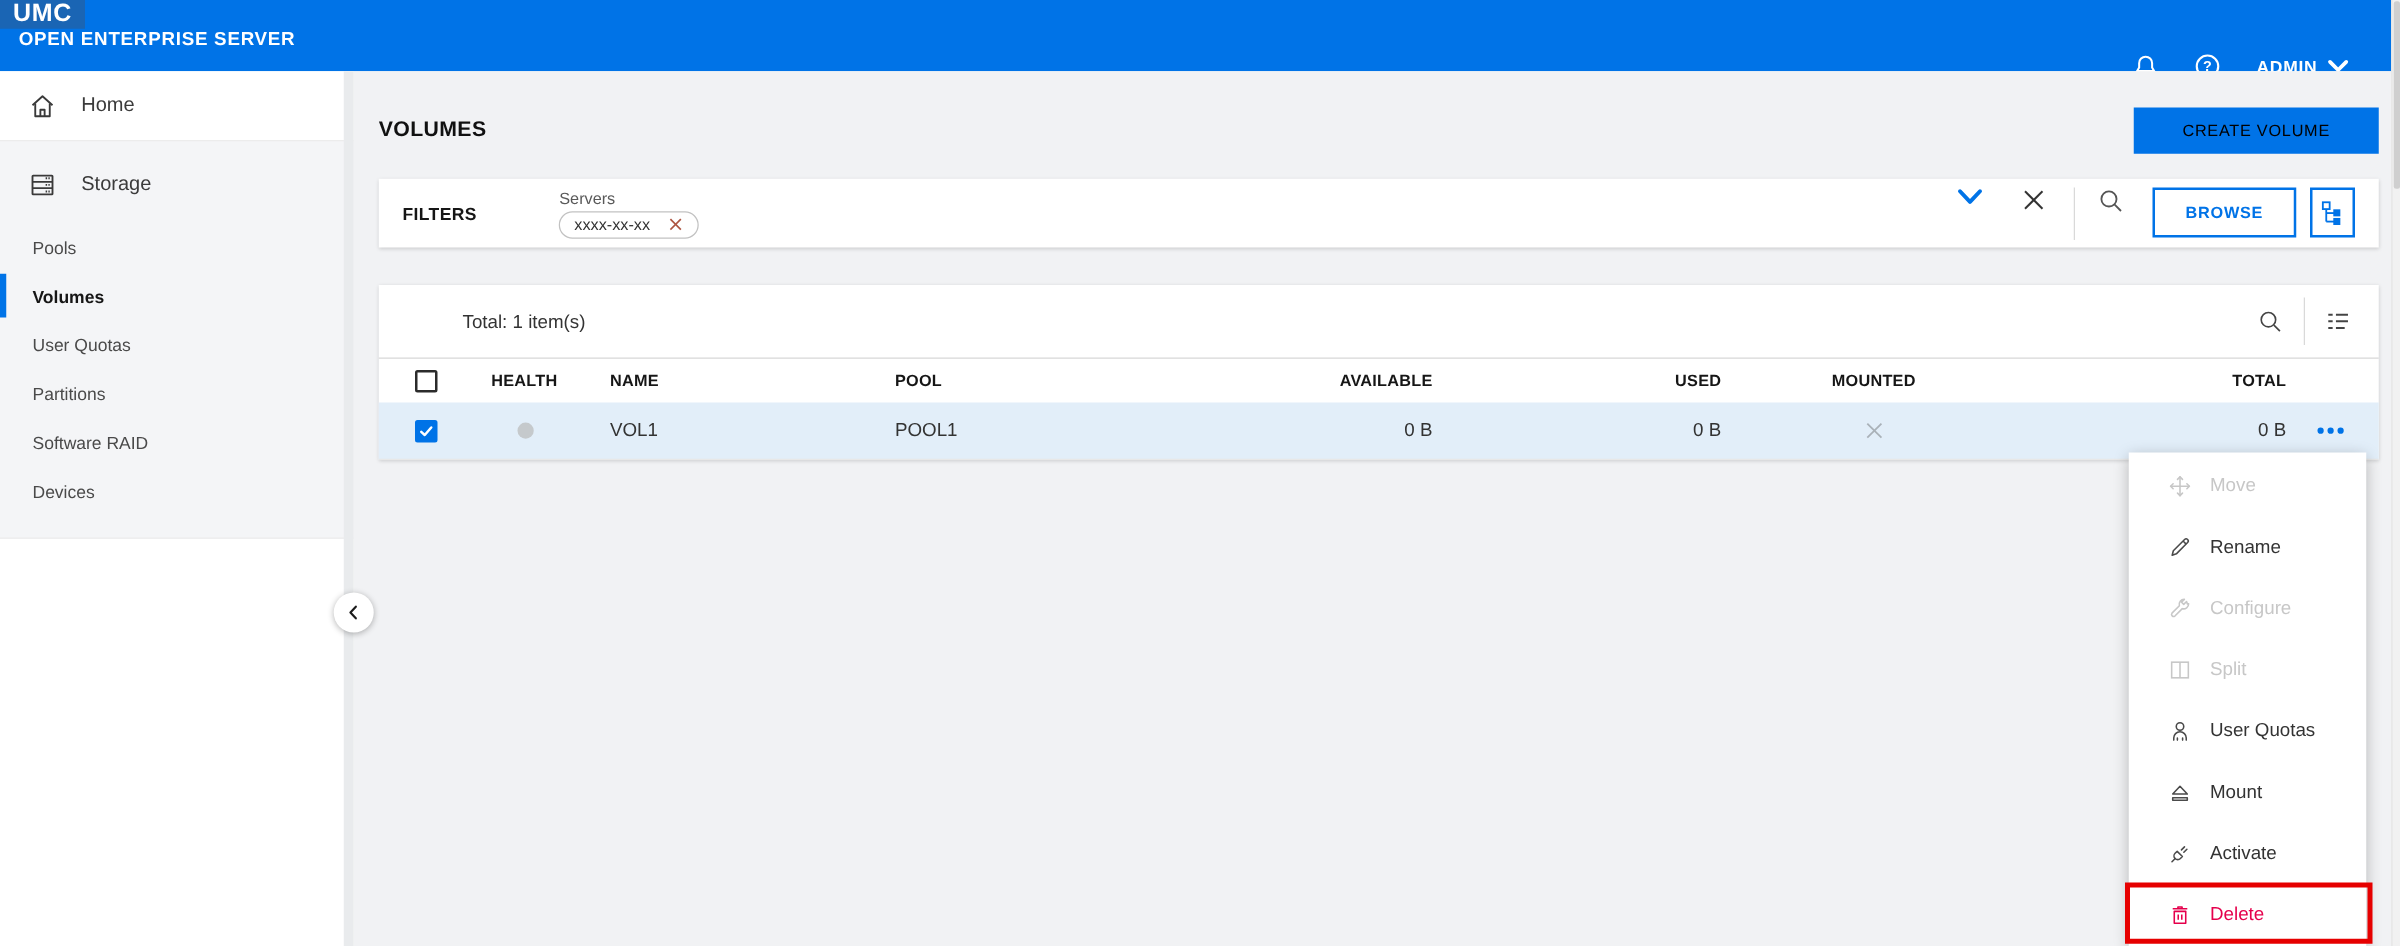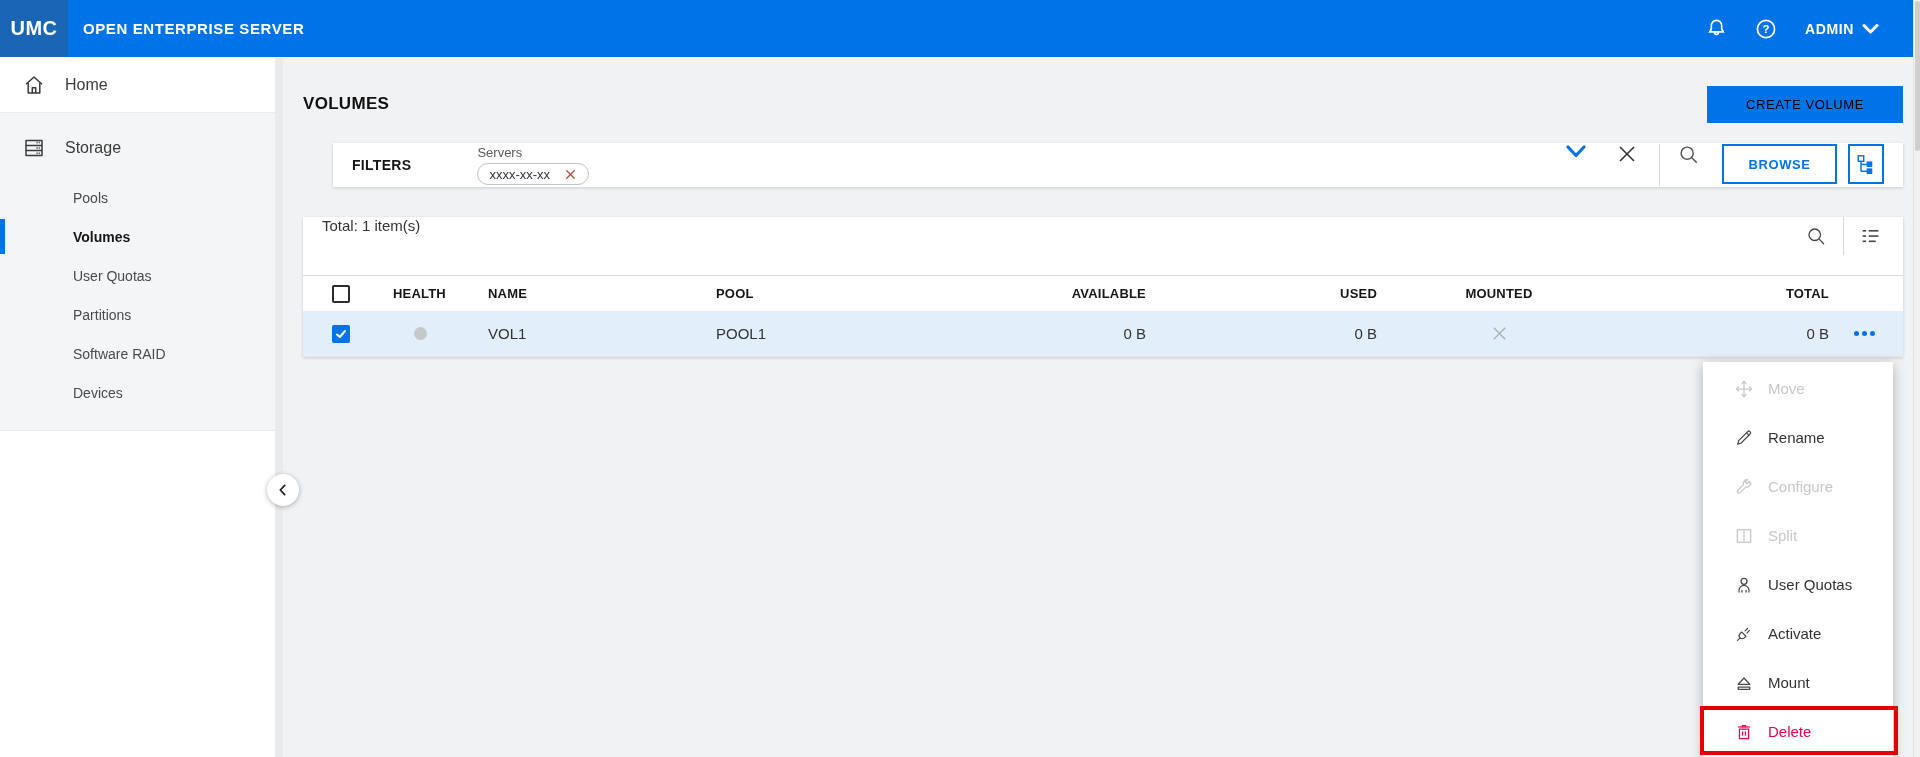--- a/index.html
+++ b/index.html
@@ -5,64 +5,64 @@
   :root{
     --accent:#0073e7; --topbar:#0073e7; --logo-bg:#1a65b4; --danger:#e5004c;
     --annotation:#e60000; --row-selected:#e2eef9; --main-bg:#f1f2f4; --section-bg:#f4f5f7;
   }
   *{margin:0;padding:0;box-sizing:border-box;}
   html,body{width:1920px;height:757px;}
   body{font-family:"Liberation Sans","DejaVu Sans",sans-serif;background:#fff;overflow:hidden;position:relative;}
   .canvas{position:absolute;top:0;left:0;width:1920px;height:757px;overflow:hidden;background:#fff;}
 
   
-  .topbar{position:absolute;top:0;left:0;width:1913px;height:57px;background:var(--topbar);display:flex;align-items:center;}
+  .topbar{position:absolute;top:0;left:0;width:1913px;height:57px;background:var(--topbar);display:flex;align-items:flex-start;flex-direction:column;}
   .logo-box{width:68px;height:57px;background:var(--logo-bg);color:#fff;font-weight:bold;font-size:20px;display:flex;align-items:center;justify-content:center;letter-spacing:.5px;}
   .product{color:#fff;font-weight:bold;font-size:15px;letter-spacing:.6px;margin-left:15px;}
   .topbar-right{margin-left:auto;display:flex;align-items:center;padding-right:34px;}
   .tb-icon{width:26px;height:26px;display:flex;align-items:center;justify-content:center;cursor:pointer;}
   .tb-icon + .tb-icon{margin-left:24px;}
   .admin{display:flex;align-items:center;margin-left:26px;color:#ffffff;font-weight:bold;font-size:14px;letter-spacing:.6px;cursor:pointer;}
   .admin svg{margin-left:8px;}
 
   
   .sidebar{position:absolute;top:57px;left:0;width:283px;height:700px;background:#fff;}
   .sidebar .scroll-strip{position:absolute;top:0;right:0;width:8px;height:100%;background:#e9ebed;}
   .nav-row{height:55px;display:flex;align-items:center;padding-left:22px;gap:19px;font-size:16px;color:#3b3b3b;cursor:pointer;}
   .nav-section{background:var(--section-bg);border-top:1px solid #ececec;border-bottom:1px solid #ececec;padding:5px 0 18px 0;}
   .nav-section .nav-row{height:60px;}
-  .sub-item{position:relative;height:39px;display:flex;align-items:center;padding-left:73px;font-size:14px;color:#4a4a4a;cursor:pointer;}
+  .sub-item{position:relative;height:39px;display:flex;align-items:center;padding-left:26px;font-size:14px;color:#4a4a4a;cursor:pointer;}
   .sub-item.active{font-weight:bold;color:#161616;}
   .sub-item.active::before{content:"";position:absolute;left:0;top:2px;width:5px;height:35px;background:var(--accent);}
   .collapse-btn{position:absolute;left:267px;top:474px;width:32px;height:32px;border-radius:50%;background:#fff;box-shadow:0 1px 5px rgba(0,0,0,.3);display:flex;align-items:center;justify-content:center;cursor:pointer;z-index:5;}
 
   
   .main{position:absolute;top:57px;left:283px;width:1630px;height:700px;background:var(--main-bg);padding:0 10px 0 20px;}
   .page-head{height:86px;display:flex;align-items:center;justify-content:space-between;padding-top:8px;}
   .page-title{font-size:17px;font-weight:800;color:#111;letter-spacing:.3px;}
   .btn-primary{height:37px;padding:0 39px;background:var(--accent);color:#000000;border:none;font-family:inherit;font-weight:normal;font-size:13px;letter-spacing:.6px;cursor:pointer;}
 
   .card{background:#fff;box-shadow:0 1px 3px rgba(0,0,0,.16);}
 
   
-  .filters-card{height:44px;display:flex;align-items:center;margin-left:30px;}
+  .filters-card{height:55px;display:flex;align-items:center;}
   .filters-label{margin-left:19px;font-size:14px;font-weight:800;color:#161616;letter-spacing:.3px;}
   .filter-group{margin-left:66px;display:flex;flex-direction:column;}
   .filter-group-label{font-size:13px;color:#595959;margin-bottom:3px;}
   .chip{height:22px;border:1px solid #c2c2c2;border-radius:11px;display:flex;align-items:center;padding:0 11px;font-size:13px;color:#333;background:#fff;}
   .chip .chip-x{margin-left:14px;cursor:pointer;display:flex;}
   .filters-right{margin-left:auto;display:flex;align-items:flex-start;padding-right:19px;}
   .icon-btn{display:flex;align-items:center;justify-content:center;cursor:pointer;background:none;border:none;}
   .v-div{width:1px;height:42px;background:#d9d9d9;}
   .btn-outline{height:40px;width:115px;background:#fff;border:2px solid var(--accent);color:var(--accent);font-family:inherit;font-weight:bold;font-size:13px;letter-spacing:.6px;cursor:pointer;}
   .btn-tree{height:40px;width:36px;background:#fff;border:2px solid var(--accent);display:flex;align-items:center;justify-content:center;cursor:pointer;}
 
   
   .table-card{margin-top:30px;}
-  .total-row{height:59px;display:flex;align-items:flex-start;border-bottom:1px solid #d8d8d8;}
+  .total-row{height:59px;display:flex;align-items:center;border-bottom:1px solid #d8d8d8;padding-left:48px;}
   .total-text{margin-left:19px;font-size:15px;color:#333;}
   .total-icons{margin-left:auto;display:flex;align-items:center;padding-right:22px;gap:16px;}
   .total-icons .v-div{height:38px;}
   .thead{height:35px;display:flex;align-items:center;font-size:13px;font-weight:bold;color:#161616;letter-spacing:.2px;}
   .trow{height:46px;display:flex;align-items:center;font-size:15px;color:#333;border-bottom:1px solid #e8e8e8;}
   .trow.selected{background:var(--row-selected);}
   .c-check{width:90px;display:flex;align-items:center;padding-left:29px;}
   .c-health{width:95px;display:flex;align-items:center;}
   .c-name{width:228px;}
   .c-pool{width:230px;}
@@ -326,32 +326,32 @@
     </div>
     <div class="menu-item">
       <svg width="20" height="20" viewBox="0 0 24 24" fill="none" stroke="currentColor" stroke-width="1.5" stroke-linecap="round">
         <circle cx="12" cy="7.5" r="3.6"></circle>
           <path d="M6 20.5v-2a6 6 0 0 1 12 0v2"></path>
           <path d="M9.5 20.5v-2M14.5 20.5v-2"></path>
       </svg>
       <span>User Quotas</span>
     </div>
     <div class="menu-item">
+      <svg width="20" height="20" viewBox="0 0 24 24" fill="none" stroke="currentColor" stroke-width="1.5" stroke-linejoin="round">
+        <path d="M5 13.5 12 6l7 7.5z"></path>
+          <path d="M5 17h14v2.5H5z"></path>
+      </svg>
+      <span>Mount</span>
+    </div>
+    <div class="menu-item">
       <svg width="20" height="20" viewBox="0 0 24 24" fill="none" stroke="currentColor" stroke-width="1.5" stroke-linecap="round" stroke-linejoin="round">
         <path d="M9.3 9.7l5 5-1.9 1.9a3.6 3.6 0 0 1-5.1-5.1z"></path>
         <path d="M13.4 8.3l2.9-2.9M15.7 10.6l2.9-2.9M4.3 19.7l3.1-3.1"></path>
       </svg>
       <span>Activate</span>
-    </div>
-    <div class="menu-item">
-      <svg width="20" height="20" viewBox="0 0 24 24" fill="none" stroke="currentColor" stroke-width="1.5" stroke-linejoin="round">
-        <path d="M5 13.5 12 6l7 7.5z"></path>
-          <path d="M5 17h14v2.5H5z"></path>
-      </svg>
-      <span>Mount</span>
     </div>
     <div class="menu-item danger">
       <svg width="20" height="20" viewBox="0 0 24 24" fill="none" stroke="currentColor" stroke-width="1.5" stroke-linejoin="round">
         <path d="M6.5 8.5h11V20h-11z"></path>
           <path d="M5 6h14"></path>
           <path d="M10 6V4.3h4V6"></path>
           <path d="M10.3 11.5v5M13.7 11.5v5"></path>
       </svg>
       <span>Delete</span>
     </div>

